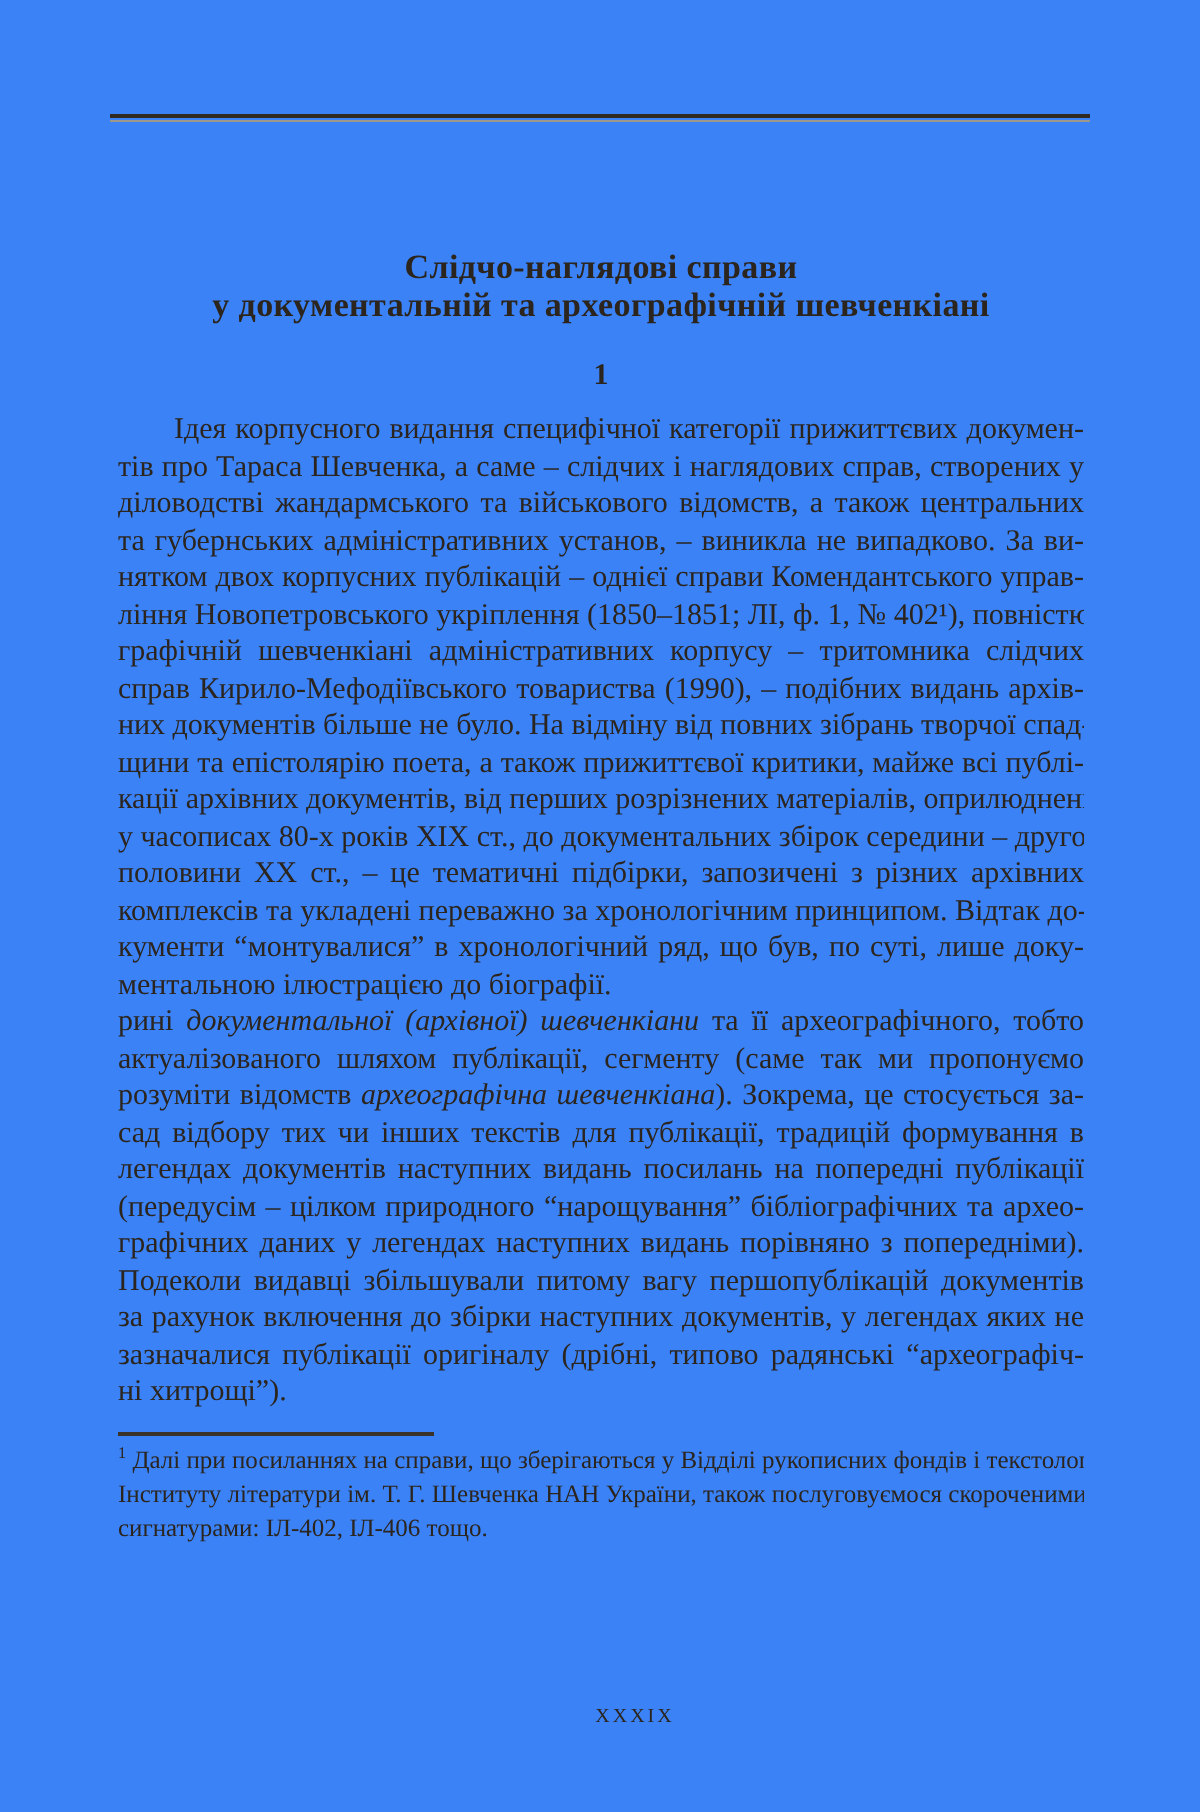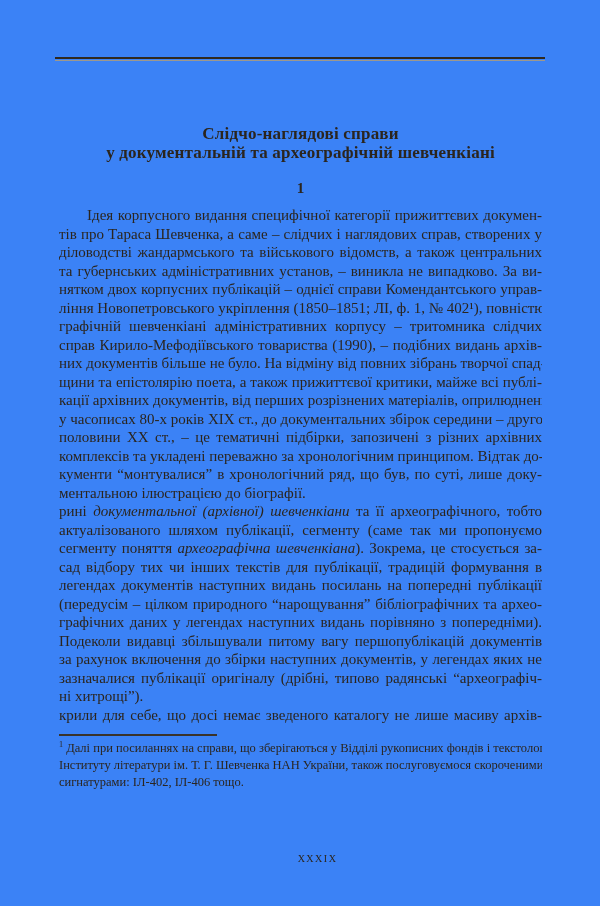--- a/index.html
+++ b/index.html
@@ -71,30 +71,29 @@
         <div class="line"><span>них документів більше не було. На відміну від повних зібрань творчої спад-</span></div>
         <div class="line"><span>щини та епістолярію поета, а також прижиттєвої критики, майже всі публі-</span></div>
         <div class="line"><span>кації архівних документів, від перших розрізнених матеріалів, оприлюднених</span></div>
         <div class="line"><span>у часописах 80-х років XIX ст., до документальних збірок середини – другої</span></div>
         <div class="line"><span>половини XX ст., – це тематичні підбірки, запозичені з різних архівних</span></div>
         <div class="line"><span>комплексів та укладені переважно за хронологічним принципом. Відтак до-</span></div>
         <div class="line"><span>кументи “монтувалися” в хронологічний ряд, що був, по суті, лише доку-</span></div>
         <div class="line short"><span>ментальною ілюстрацією до біографії.</span></div>
         <div class="line"><span>рині </span><span class="it">документальної (архівної) шевченкіани</span><span> та її археографічного, тобто</span></div>
         <div class="line"><span>актуалізованого шляхом публікації, сегменту (саме так ми пропонуємо</span></div>
-        <div class="line"><span>сегменту поняття </span><span class="it">археографічна шевченкіана</span><span>). Зокрема, це стосується за-</span></div>
+        <div class="line"><span>розуміти відомств </span><span class="it">археографічна шевченкіана</span><span>). Зокрема, це стосується за-</span></div>
         <div class="line"><span>сад відбору тих чи інших текстів для публікації, традицій формування в</span></div>
         <div class="line"><span>легендах документів наступних видань посилань на попередні публікації</span></div>
         <div class="line"><span>(передусім – цілком природного “нарощування” бібліографічних та архео-</span></div>
         <div class="line"><span>графічних даних у легендах наступних видань порівняно з попередніми).</span></div>
         <div class="line"><span>Подеколи видавці збільшували питому вагу першопублікацій документів</span></div>
         <div class="line"><span>за рахунок включення до збірки наступних документів, у легендах яких не</span></div>
         <div class="line"><span>зазначалися публікації оригіналу (дрібні, типово радянські “археографіч-</span></div>
         <div class="line short"><span>ні хитрощі”).</span></div>
-        <div class="line"><span>крили для себе, що досі немає зведеного каталогу не лише масиву архів-</span></div>
       </div>
 
     <div class="footnote-sep"></div>
 
     <div class="footnote-text">
         <div class="line"><span class="sup">1</span><span> Далі при посиланнях на справи, що зберігаються у Відділі рукописних фондів і текстології</span></div>
         <div class="line"><span>Інституту літератури ім. Т. Г. Шевченка НАН України, також послуговуємося скороченими</span></div>
         <div class="line short"><span>сигнатурами: ІЛ-402, ІЛ-406 тощо.</span></div>
       </div>
 

